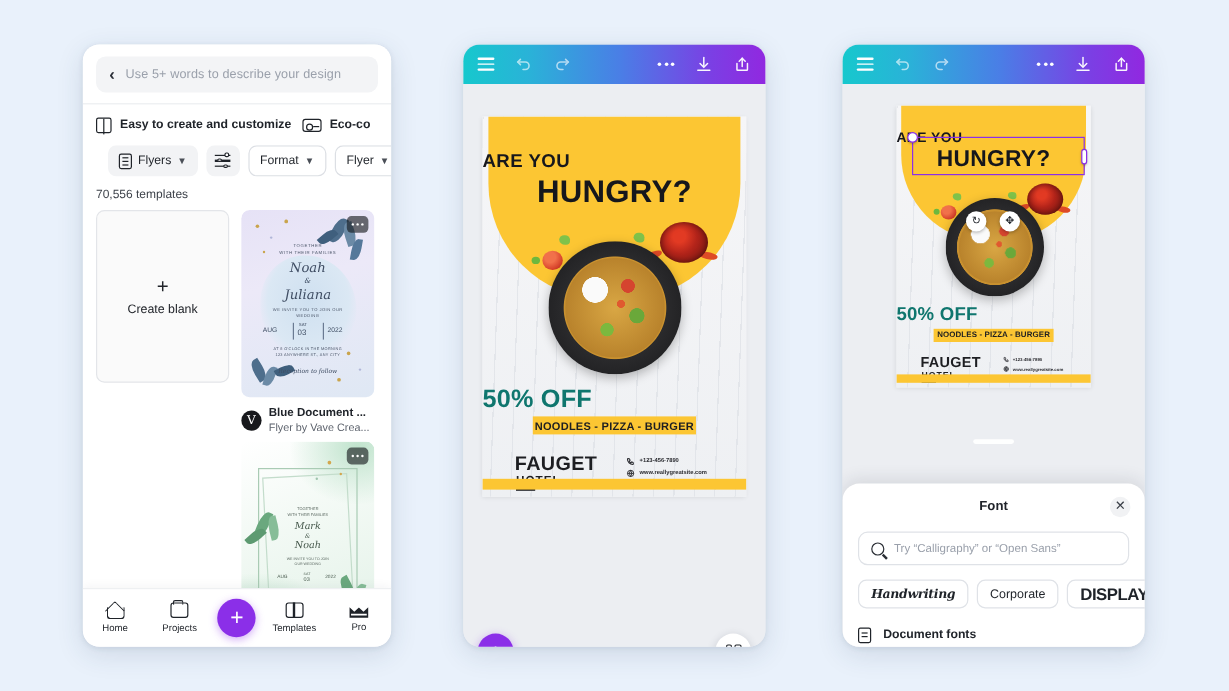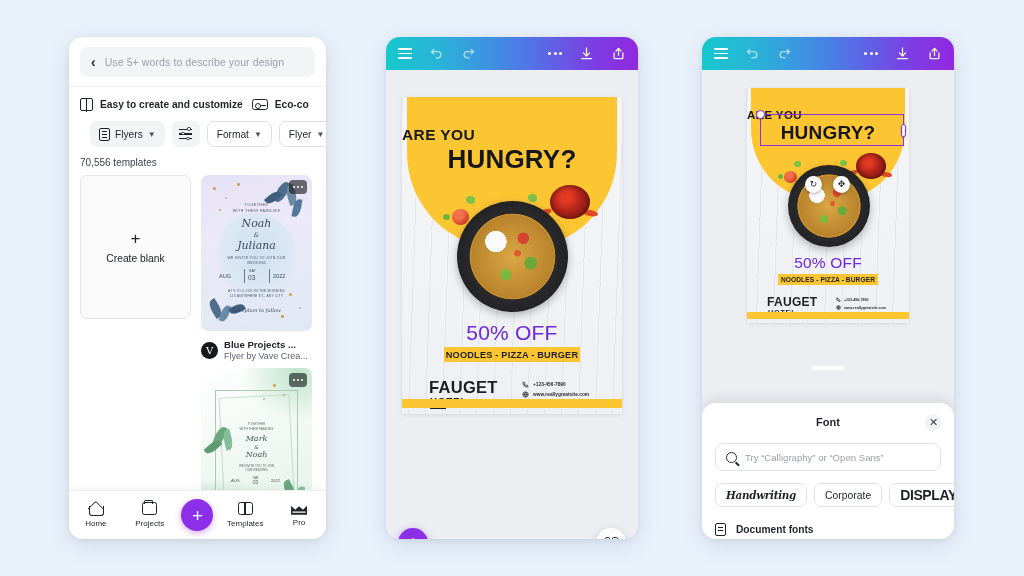--- a/index.html
+++ b/index.html
@@ -170,21 +170,21 @@
       radial-gradient(circle at 63% 28%, #d5452f 0 7%, rgba(0,0,0,0) 7.5%),
       radial-gradient(circle at 72% 58%, #6aa83a 0 8%, rgba(0,0,0,0) 8.5%),
       radial-gradient(circle at 42% 72%, #7cb83e 0 7%, rgba(0,0,0,0) 7.5%),
       radial-gradient(circle at 56% 46%, #e0592f 0 5%, rgba(0,0,0,0) 5.5%),
       radial-gradient(circle at 50% 50%, #d9a744 0%, #b9832c 70%, #9a6b22 100%);}
   .chiliball{position:absolute;border-radius:50%;
      background:radial-gradient(circle at 40% 35%, #e23a23 0 16%, #b3241a 45%, #6e1410 100%);
      box-shadow:inset 0 0 6px rgba(0,0,0,.5);}
   .veg{position:absolute;border-radius:50%;}
   .chili{position:absolute;background:#de4a26;border-radius:60% 40% 55% 45%;}
-  .offtxt{position:absolute;left:0;right:0;text-align:center;font-weight:400;color:#6d28d9;}
+  .offtxt{position:absolute;left:0;right:0;font-weight:700;color:#0f766e;}
   .offbadge{position:absolute;background:#fcc633;display:flex;align-items:center;justify-content:center;
      font-weight:700;color:#1d1e22;}
   .brand{position:absolute;font-weight:800;color:#1d1e22;letter-spacing:.3px;}
   .brandsub{position:absolute;font-weight:700;color:#1d1e22;letter-spacing:.8px;}
   .brandrule{position:absolute;background:#1d1e22;}
   .contact{position:absolute;color:#2a2b30;font-weight:700;}
   .ybar{position:absolute;background:#fcc633;}
 
   .fab-add{position:absolute;width:30px;height:30px;border-radius:50%;background:#8b2fe8;
      display:flex;align-items:center;justify-content:center;color:#fff;font-size:18px;line-height:1;
@@ -326,21 +326,21 @@
             <div class="wed-txt wed-script" style="top:132px;font-size:5px;">Reception to follow</div>
             <div class="dots-btn">
                 <i></i>
                 <i></i>
                 <i></i>
               </div>
           </div>
           <div class="tmpl-meta">
             <div class="avatar">V</div>
             <div style="min-width:0;">
-              <div class="tmpl-name">Blue Projects ...</div>
+              <div class="tmpl-name">Blue Document ...</div>
               <div class="tmpl-sub">Flyer by Vave Crea...</div>
             </div>
           </div>
         </div>
 
         <div class="tmpl-card" style="margin-top:6px">
           <div class="tmpl-thumb thumb-green" style="height:156px">
             <div style="position:absolute;right:0;top:0;width:70px;height:52px;background:radial-gradient(ellipse at 80% 10%, #bfe3cc 0%, rgba(191,227,204,0) 72%);"></div>
             <div style="position:absolute;left:0;bottom:0;width:78px;height:46px;background:radial-gradient(ellipse at 18% 92%, #b7dfc6 0%, rgba(183,223,198,0) 72%);"></div>
             <div class="gframe2"></div>

